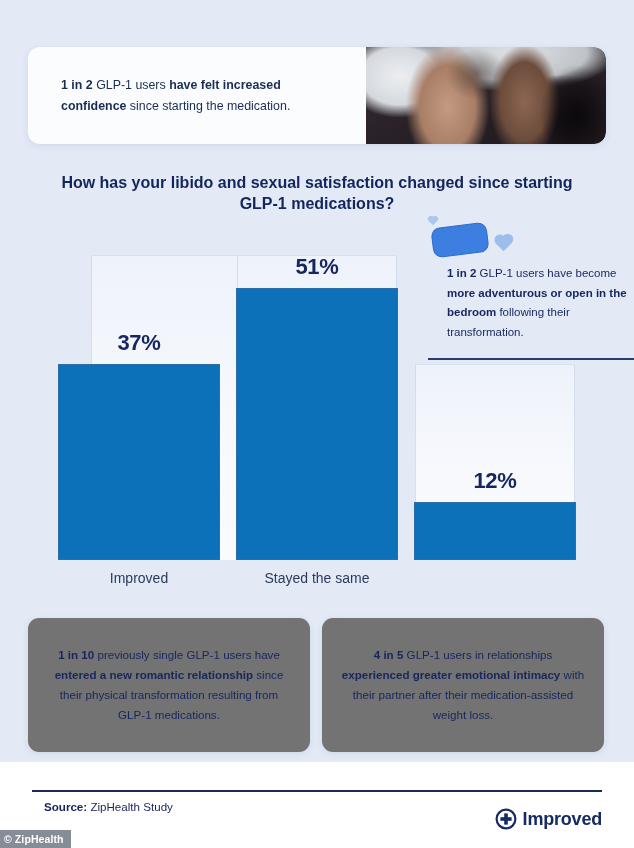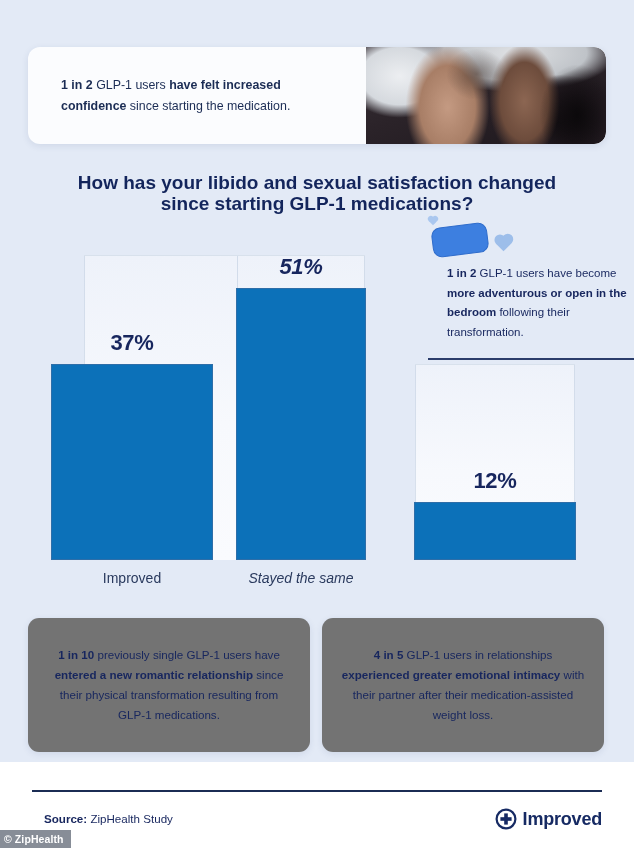--- a/index.html
+++ b/index.html
@@ -64,21 +64,21 @@
 
   b { font-weight: bold; }
 
   
   #chart-title {
     position: absolute;
     left: 60px;
     top: 172px;
     width: 514px;
     text-align: center;
-    font-size: 19px;
+    font-size: 16px;
     font-weight: bold;
     line-height: 21px;
     color: #13255c;
   }
 
   
   #chart {
     position: absolute;
     left: 0; top: 230px;
     width: 634px;
@@ -205,21 +205,21 @@
     background: #ffffff;
   }
   #footer-rule {
     position: absolute;
     left: 32px; top: 28px;
     width: 570px; height: 1.6px;
     background: #1b2c54;
   }
   #source-text {
     position: absolute;
-    left: 44px; top: 50px;
+    left: 44px; top: 38px;
     font-size: 11.6px;
     color: #17265e;
   }
   #brand {
     position: absolute;
     right: 32px; top: 46px;
     display: flex;
     align-items: center;
     gap: 6px;
   }
@@ -247,28 +247,28 @@
   <div id="hero-text">
     <p><b>1 in 2</b><span> GLP-1 users </span><b>have felt increased confidence</b><span> since starting the medication.</span></p>
   </div>
   <div id="hero-photo"></div>
 </div>
 
 <div id="chart-title">How has your libido and sexual satisfaction changed since starting GLP-1 medications?</div>
 
 <div id="chart">
 
-  <div class="bar-group" style="left:52px; width:160px; height:330px;padding-left:32px;">
+  <div class="bar-group" style="left:59px; width:160px; height:330px;padding-left:32px;">
     <div class="bar-track" style="height:305px;"></div>
     <div class="bar-fill" style="height:196px;"></div>
     <div class="bar-value" style="bottom:204px;">37%</div>
     <div class="bar-label">Improved</div>
   </div>
 
-  <div class="bar-group" style="left:237px; width:128px; height:330px;font-style:italic;">
+  <div class="bar-group" style="left:237px; width:160px; height:330px;">
     <div class="bar-track" style="height:305px;"></div>
     <div class="bar-fill" style="height:272px;"></div>
     <div class="bar-value" style="bottom:280px;">51%</div>
     <div class="bar-label">Stayed the same</div>
   </div>
 
   <div class="bar-group" style="left:415px; width:160px; height:330px;">
     <div class="bar-track" style="height:196px;"></div>
     <div class="bar-fill" style="height:58px;"></div>
     <div class="bar-value" style="bottom:66px;">12%</div>

